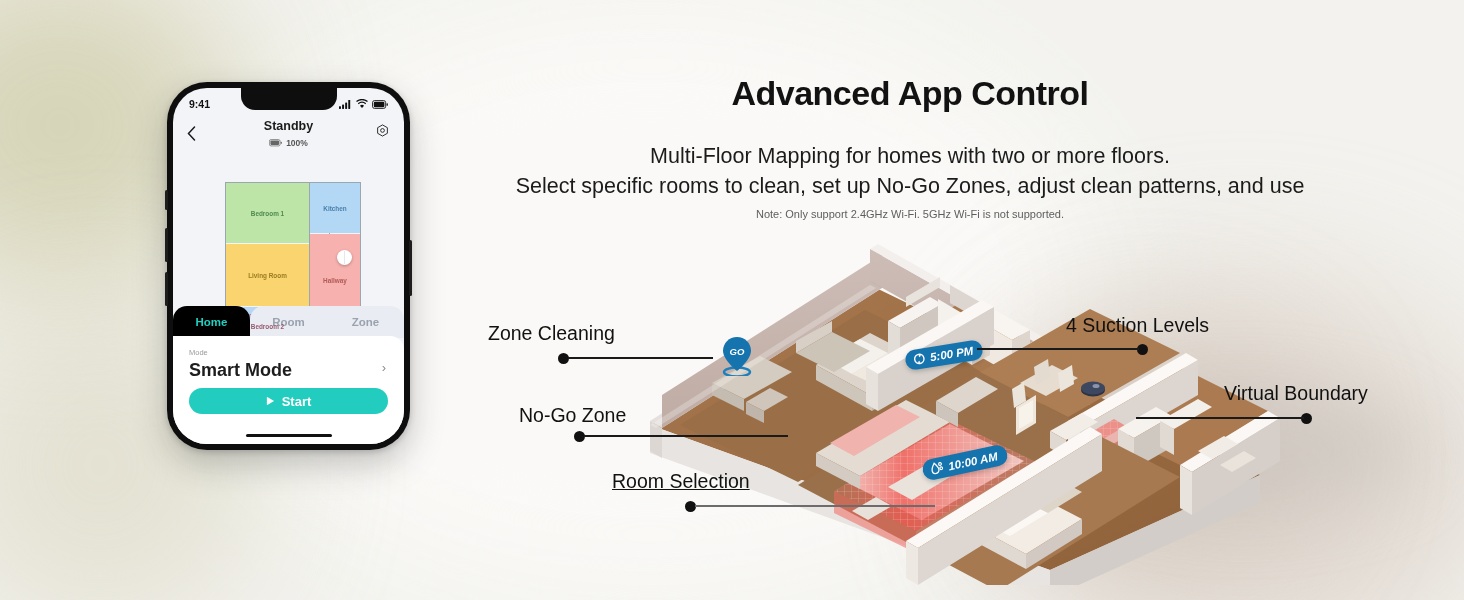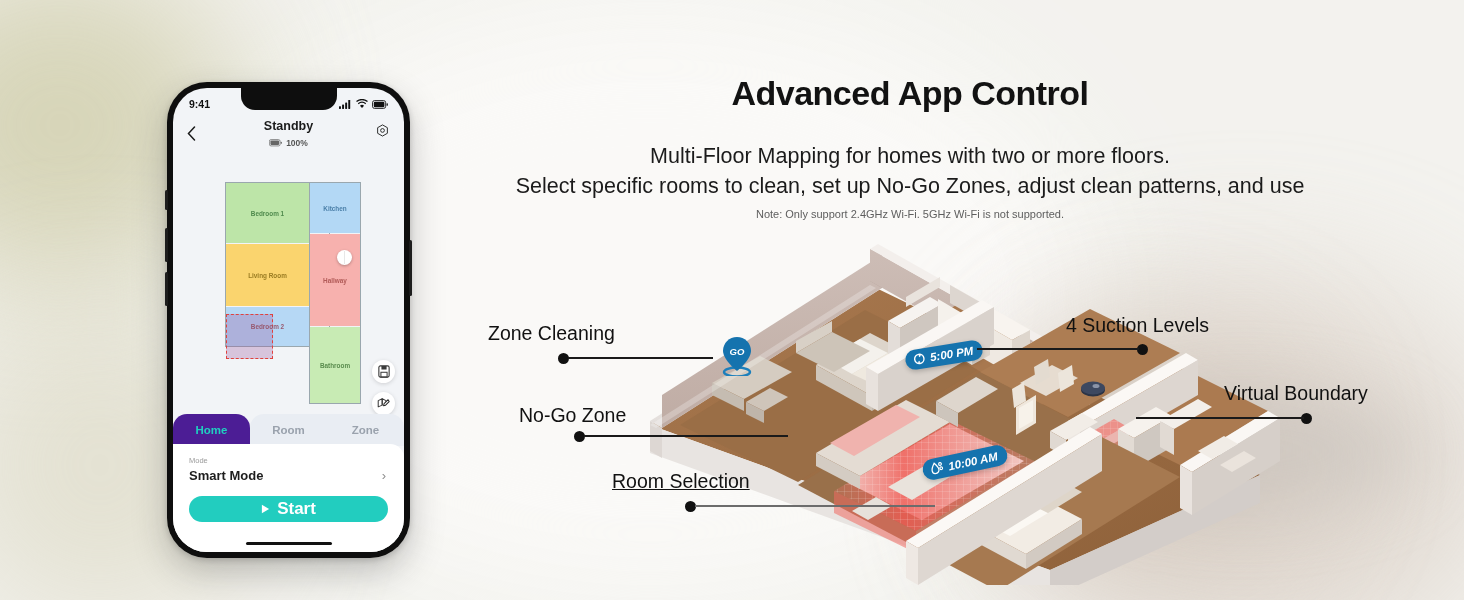--- a/index.html
+++ b/index.html
@@ -54,21 +54,21 @@
     position: absolute; width: 11px; height: 11px; border-radius: 50%;
     background: #111;
   }
 
   
   .render-wrap { position: absolute; left: 620px; top: 225px; width: 700px; height: 360px; }
 
   
   .phone {
     position: absolute; left: 167px; top: 82px;
-    width: 243px; height: 476px;
+    width: 243px; height: 368px;
     background: #0e0e0e;
     border-radius: 40px;
     box-shadow: 0 14px 34px rgba(40,40,40,.26), 0 2px 6px rgba(0,0,0,.18);
   }
   .phone-inner {
     position: absolute; inset: 6px;
     background: #f2f4f7;
     border-radius: 34px;
     overflow: hidden;
   }
@@ -156,35 +156,35 @@
     display: flex;
   }
   .tab {
     flex: 1; display: flex; align-items: center; justify-content: center;
     font-size: 11.5px; font-weight: 700;
     color: #9aa2ad; background: #e9edf3;
   }
   .tab.t-room { border-top-left-radius: 14px; }
   .tab.t-zone { border-top-right-radius: 14px; align-items: center; }
   .tab.active {
-    color: #1fcfc0; background: #4c1d95;
+    color: #1fcfc0; background: #000000;
     border-top-left-radius: 14px; border-top-right-radius: 14px;
   }
   .sheet-body {
     position: absolute; left: 0; right: 0; top: 30px; bottom: 0;
     background: #fff; border-top-right-radius: 14px;
   }
   .mode-label { position: absolute; left: 16px; top: 12px; font-size: 7.5px; color: #9b9b9b; }
-  .mode-value { position: absolute; left: 16px; top: 24px; font-size: 13px; font-weight: 700; color: #1d1d1d; }
+  .mode-value { position: absolute; left: 16px; top: 24px; font-size: 18px; font-weight: 700; color: #1d1d1d; }
   .mode-chev  { position: absolute; right: 18px; top: 24px; color: #8d8d8d; font-size: 13px; }
   .startbtn {
     position: absolute; left: 16px; right: 16px; top: 52px; height: 26px;
     background: #22cdbf; border-radius: 13px;
     display: flex; align-items: center; justify-content: center; gap: 7px;
-    color: #fff; font-size: 17px; font-weight: 600;
+    color: #fff; font-size: 13px; font-weight: 600;
   }
   .homebar {
     position: absolute; left: 50%; transform: translateX(-50%); bottom: 7px;
     width: 86px; height: 3.5px; border-radius: 2px; background: #111;
   }
 
   
   .badge {
     position: absolute; display: flex; align-items: center; gap: 4px;
     background: #1573ae; color: #fff; border-radius: 12px;

